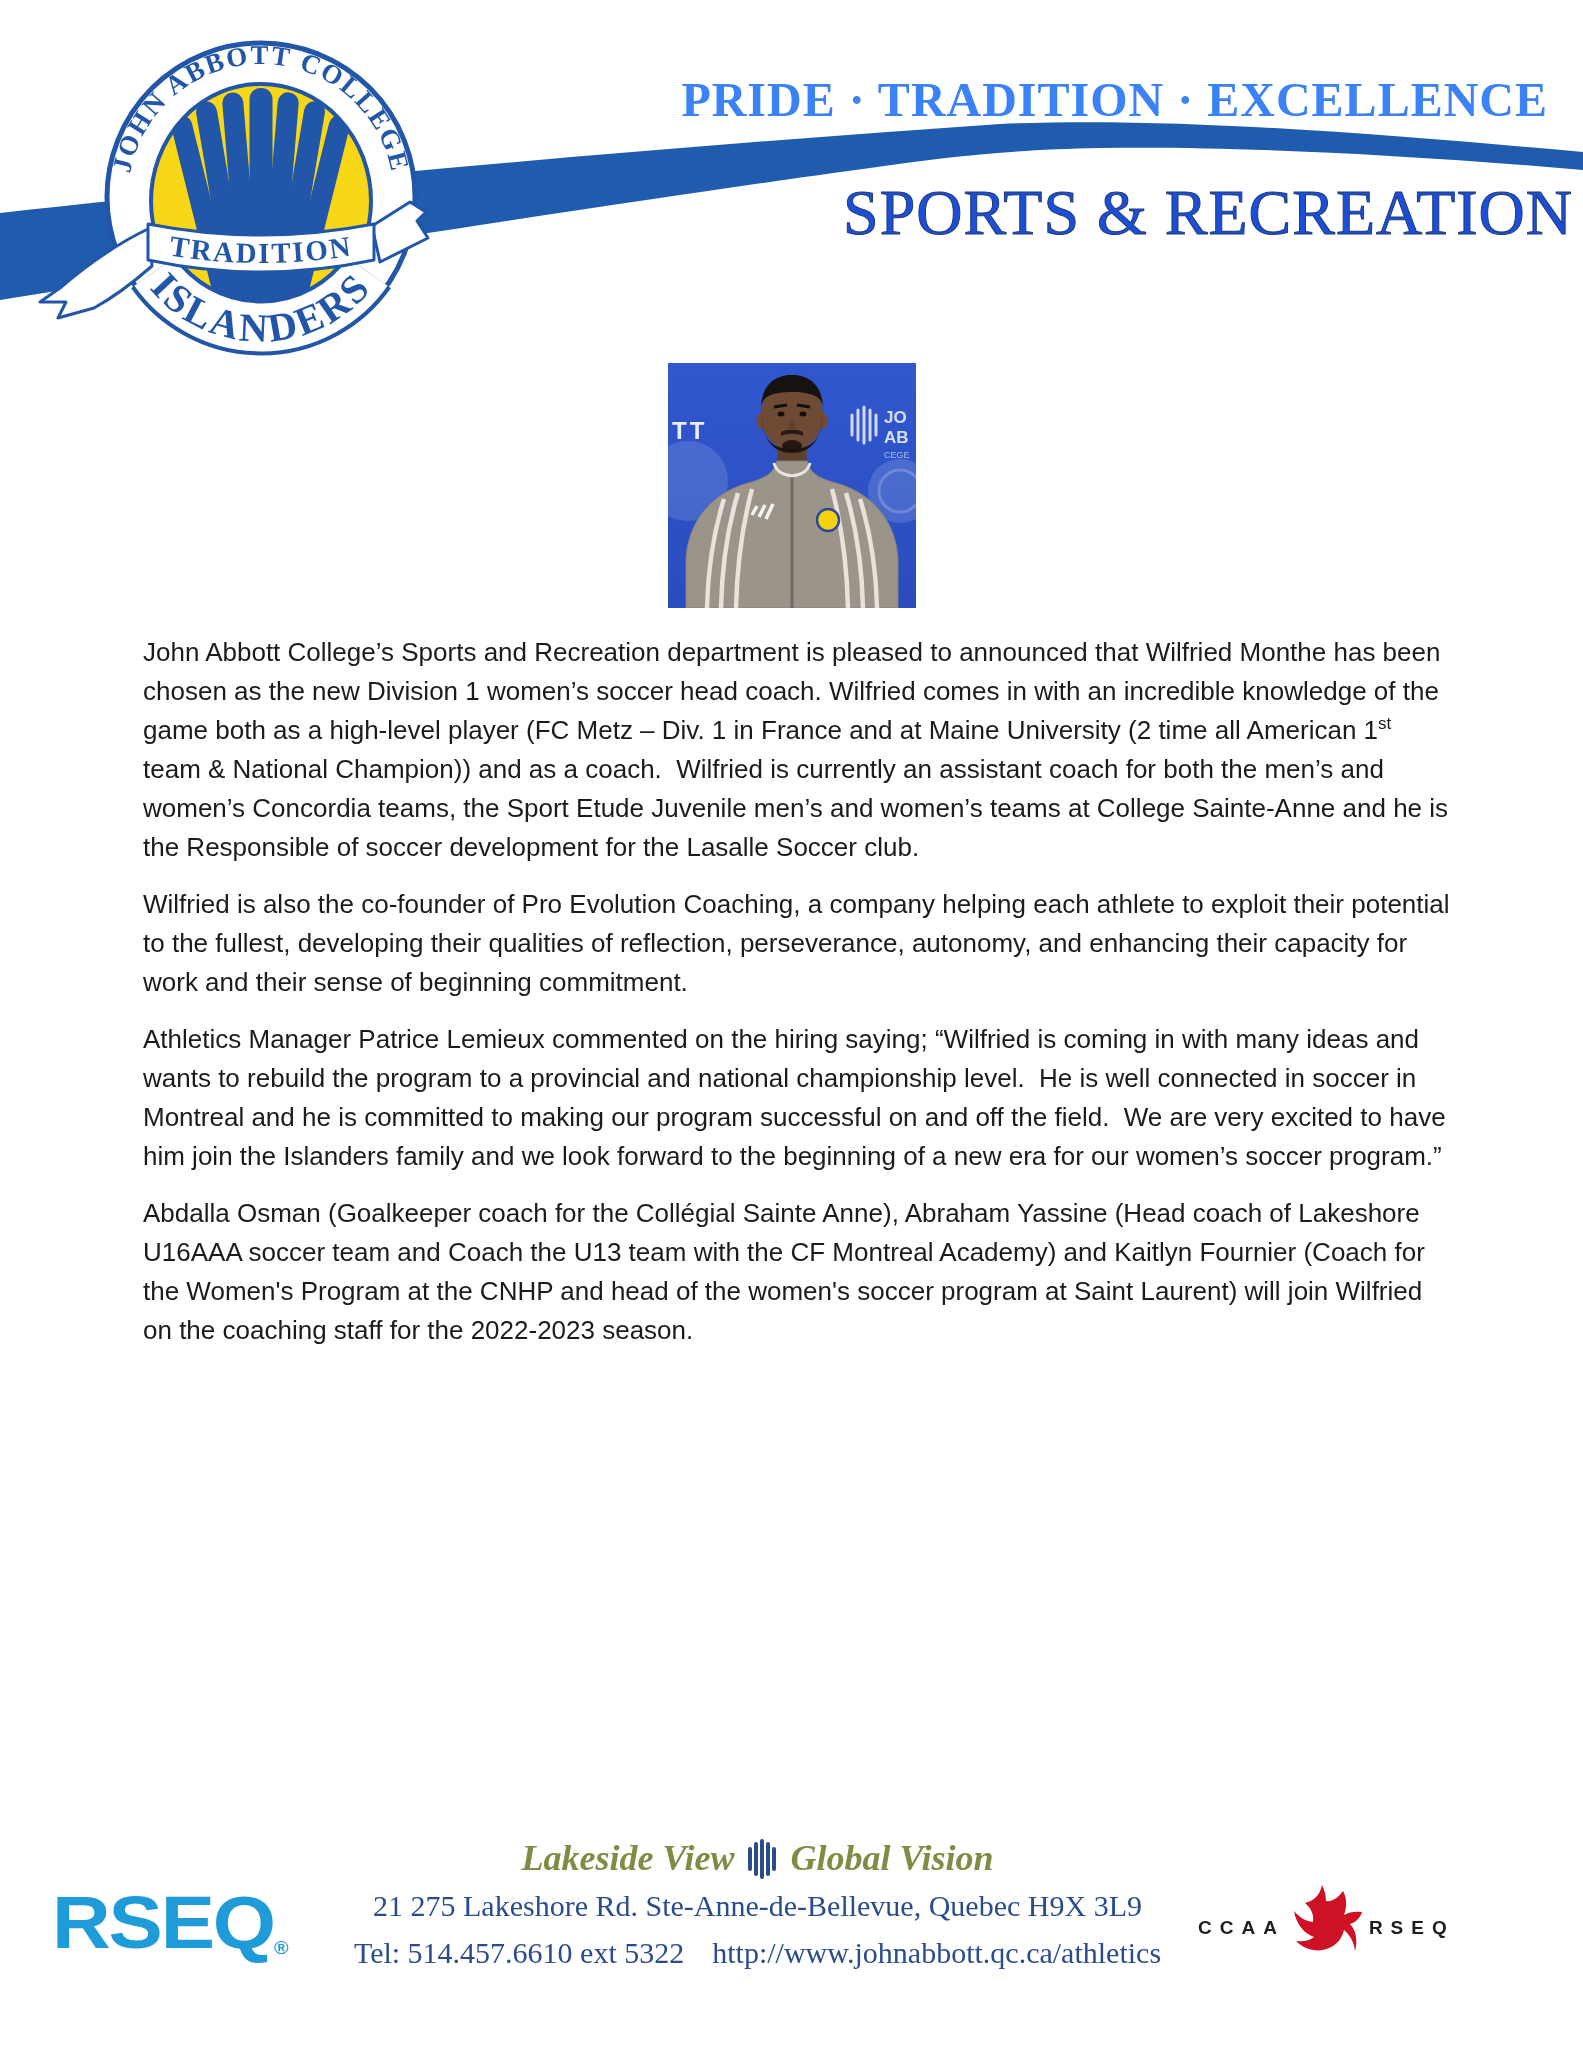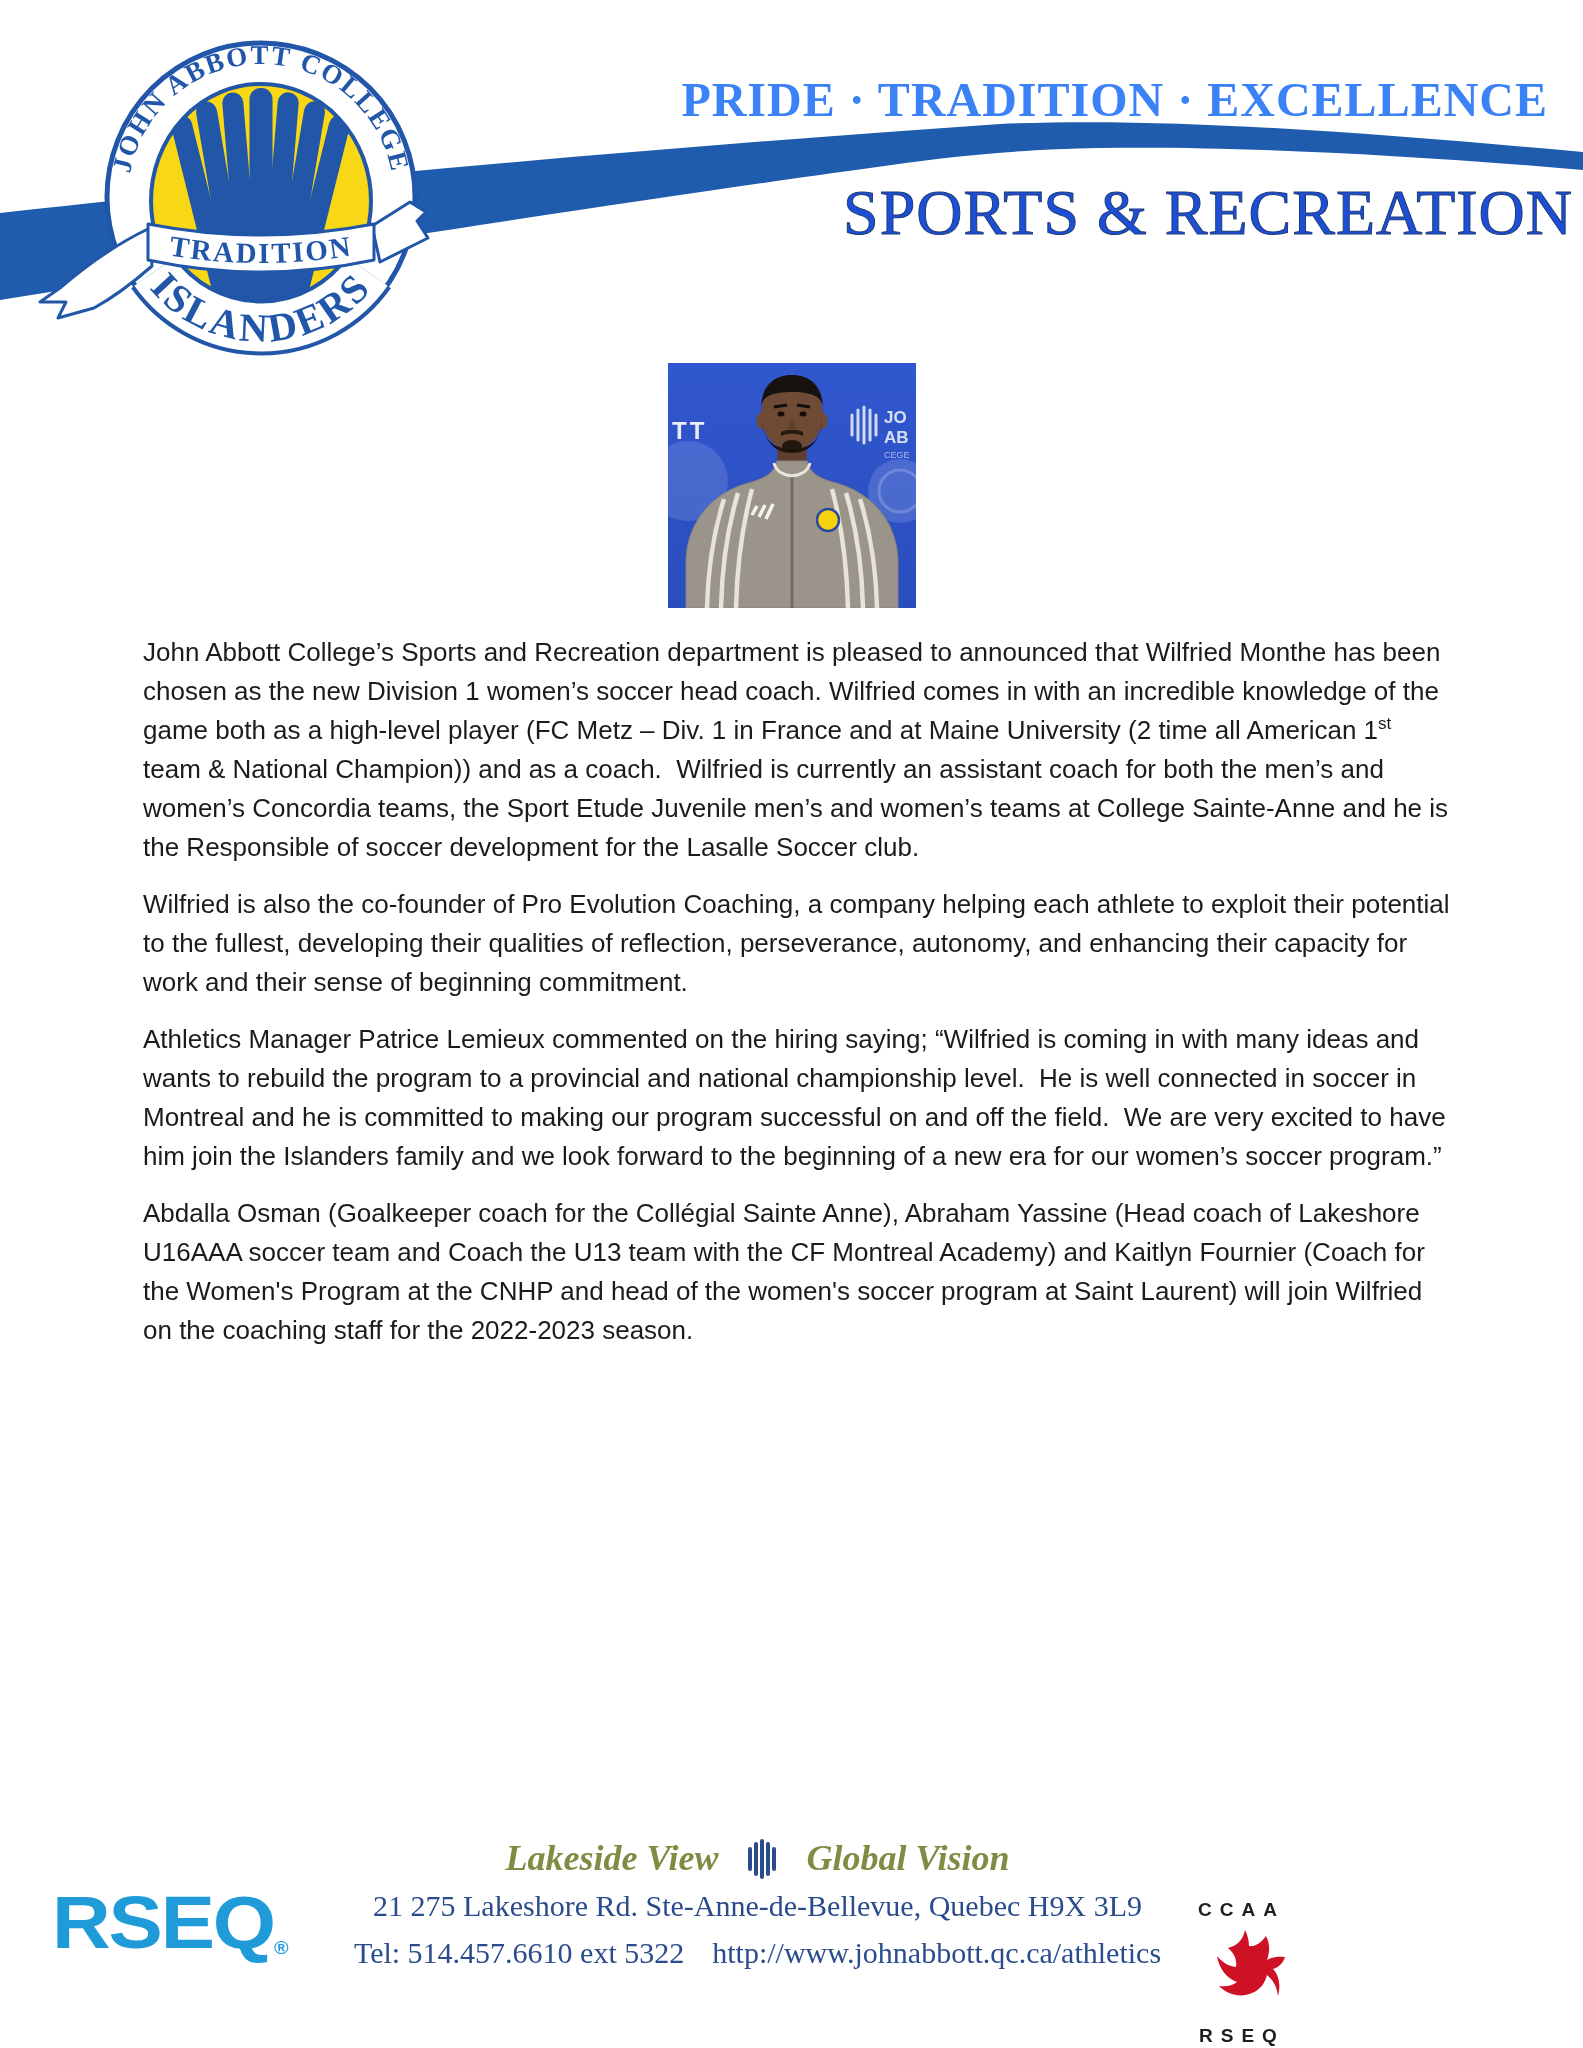--- a/index.html
+++ b/index.html
@@ -26,29 +26,29 @@
   .sup{font-size:17px;vertical-align:super;line-height:0;}
 
   
   .footer-rseq{position:absolute;left:52px;top:1886px;z-index:2;
                font-family:"Liberation Sans",sans-serif;font-weight:bold;
                font-size:74px;line-height:1;color:#1e9bd8;letter-spacing:-2px;
                transform:scaleX(1.1);transform-origin:left top;white-space:nowrap;}
   .footer-rseq .reg{font-size:18px;letter-spacing:0;vertical-align:-6px;}
   .footer-center{position:absolute;left:300px;top:1836px;width:915px;z-index:2;
                  text-align:center;color:#2b4c8c;font-family:"Liberation Serif",serif;}
-  .motto{display:flex;align-items:center;justify-content:center;gap:24px;
+  .motto{display:flex;align-items:center;justify-content:center;gap:8px;
          font-style:italic;font-weight:bold;font-size:36px;color:#7e8c44;line-height:1.2;}
   .college{font-size:41px;letter-spacing:1px;margin-top:3px;line-height:1.15;
            -webkit-text-stroke:.4px #2b4c8c;}
   .address{font-size:30px;margin-top:7px;line-height:1.1;}
   .telline{font-size:30px;margin-top:14px;line-height:1.1;}
   .telline .url{margin-left:28px;}
   .footer-ccaa{position:absolute;left:1198px;top:1883px;z-index:2;
-               display:flex;align-items:flex-end;gap:7px;flex-direction:column;}
+               display:flex;align-items:center;gap:7px;}
   .ccaa-text{font-family:"Liberation Sans",sans-serif;font-size:19px;font-weight:bold;
              letter-spacing:8px;color:#1e1e1e;margin-top:16px;white-space:nowrap;}
 </style>
 </head>
 <body>
 
 <div class="page">
 
   <svg class="header-svg" width="1583" height="380" viewBox="0 0 1583 380">
 

